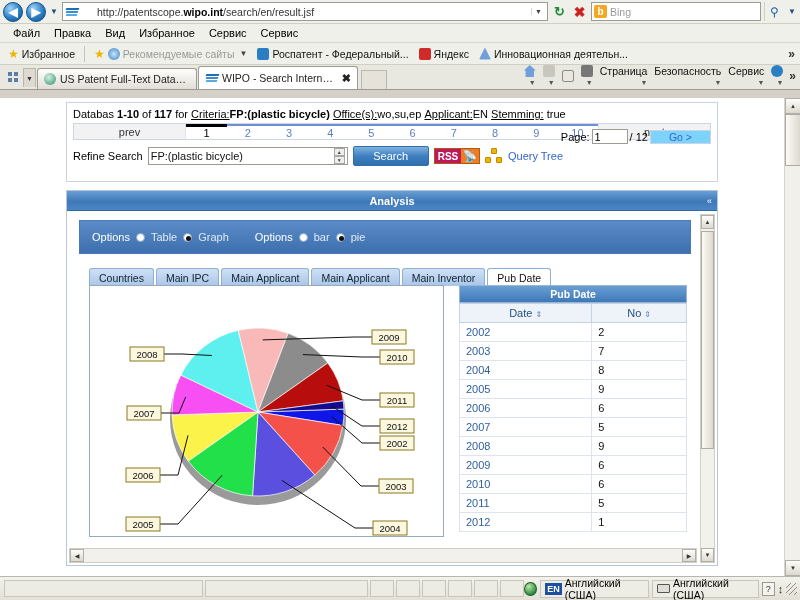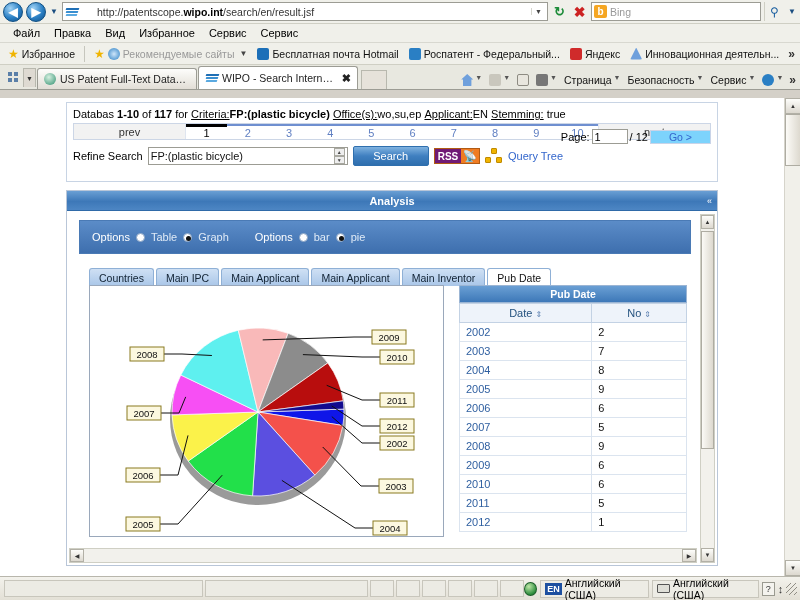--- a/index.html
+++ b/index.html
@@ -97,21 +97,21 @@
     border:1px solid #9c9c94; border-bottom:none;
     border-radius:3px 3px 0 0;
     background: linear-gradient(#fdfdfb,#e2ded6);
     font-size:10.5px; color:#222; white-space:nowrap; overflow:hidden;
   }
   .ie-tab.active { background:#ffffff; height:23px; }
   .ie-tab .tt { overflow:hidden; text-overflow:ellipsis; }
   .tab-close { font-weight:bold; font-size:11px; color:#222; }
   .tab-new { width:26px;height:19px;border:1px solid #b8b8ae;border-bottom:none;background:#e6e2da;margin-left:2px;}
   .cmdbar { margin-left:auto; display:flex; align-items:center; gap:1px; padding-right:4px; padding-bottom:2px;}
-  .cmdbar .ci { display:flex;align-items:flex-start;gap:2px;padding:1px 3px;font-size:10.5px;color:#111;white-space:nowrap;}
+  .cmdbar .ci { display:flex;align-items:flex-end;gap:2px;padding:1px 3px;font-size:10.5px;color:#111;white-space:nowrap;flex-direction:column;}
   .cmd-dot { font-size:7px;color:#555;}
   .cmd-more { font-size:12px;font-weight:bold;color:#333;padding-left:2px;}
 
   
   .page {
     position:absolute; left:0; top:98px; width:800px; height:478px;
     background:#ffffff; overflow:hidden;
   }
   .results-box {
     position:absolute; left:66px; top:4px; width:652px; height:80px;
@@ -149,21 +149,21 @@
   }
   .spin { margin-left:auto; display:flex; flex-direction:column; width:11px;height:16px; }
   .spin i { flex:1; border:1px solid #a8a8a0; background:#eee; font-style:normal; font-size:5px;
             display:flex;align-items:center;justify-content:center;color:#444;}
   .btn-search {
     width:76px;height:20px;border:1px solid #2f6fae;border-radius:2px;
     background:linear-gradient(#7fb2e0,#3f7fc0 50%,#2f6fae);
     color:#fff;font-size:11px;display:flex;align-items:center;justify-content:center;
   }
   .rss-badge { height:16px; display:flex; align-items:center; border:1px solid #b05a14;}
-  .rss-badge .t { background:#701a75; color:#fff; font-weight:bold; font-size:10px; padding:0 3px; height:100%; display:flex;align-items:center;}
+  .rss-badge .t { background:#be185d; color:#fff; font-weight:bold; font-size:10px; padding:0 3px; height:100%; display:flex;align-items:center;}
   .rss-badge .w { background:#f07c22; color:#fff; font-size:11px; padding:0 2px; height:100%; display:flex;align-items:center;}
   .qtree-ico { width:18px;height:16px;position:relative;}
   .qtree-ico i { position:absolute; width:6px;height:6px;background:#f0b400;border:1px solid #c08a00;border-radius:1px;font-style:normal;}
   .qtree-link { color:#3366cc; font-size:11px; }
 
   
   .analysis-panel {
     position:absolute; left:66px; top:92px; width:652px; height:376px;
     border:1px solid #b9c6d8; background:#fff;
   }
@@ -318,24 +318,20 @@
     <div class="fav-item">
       <span class="star">★</span>
       <span>Избранное</span>
     </div>
     <div class="fav-sep"></div>
     <div class="fav-item">
       <span class="star">★</span>
       <span class="ico-sq" style="background:radial-gradient(circle at 50% 50%,#cfe6fa,#2a7fc4);border-radius:50%;"></span>
       <span style="color:#999">Рекомендуемые сайты</span>
       <span class="chev">▼</span>
-    </div>
-    <div class="fav-item">
-      <span class="ico-sq" style="background:#1c6fb8;"></span>
-      <span>Бесплатная почта Hotmail</span>
     </div>
     <div class="fav-item">
       <span class="ico-sq" style="background:#2a7fc4;"></span>
       <span>Роспатент - Федеральный...</span>
     </div>
     <div class="fav-item">
       <span class="ico-sq" style="background:#d02b2b;"></span>
       <span>Яндекс</span>
     </div>
     <div class="fav-item">

